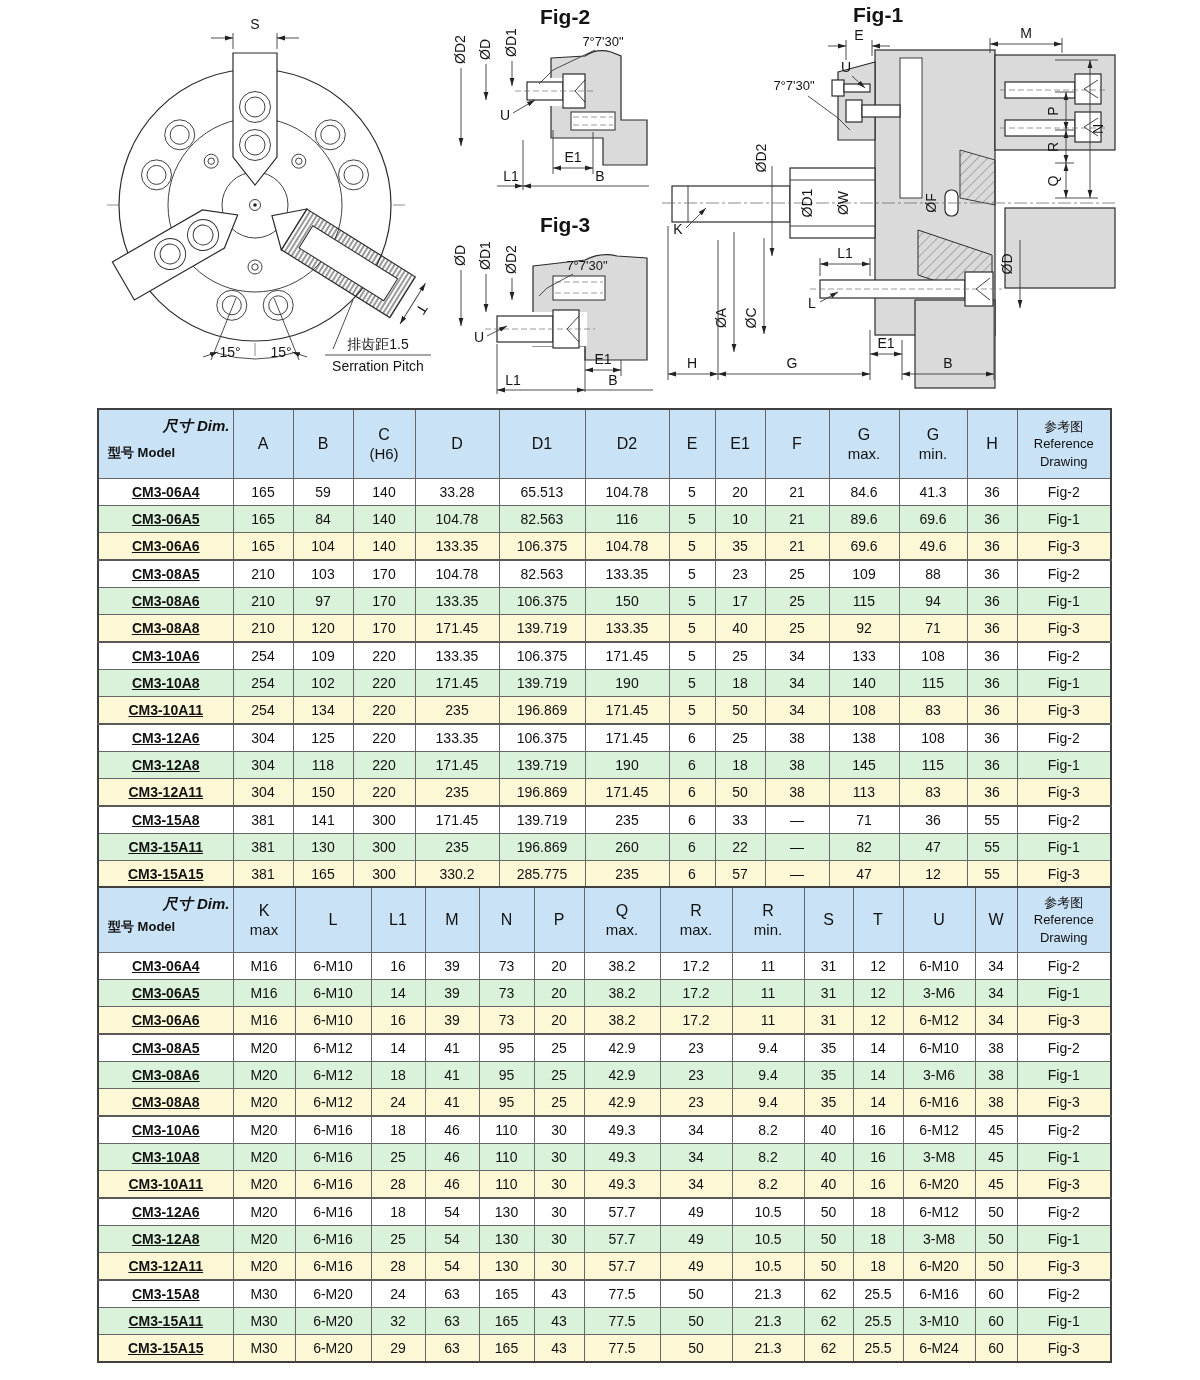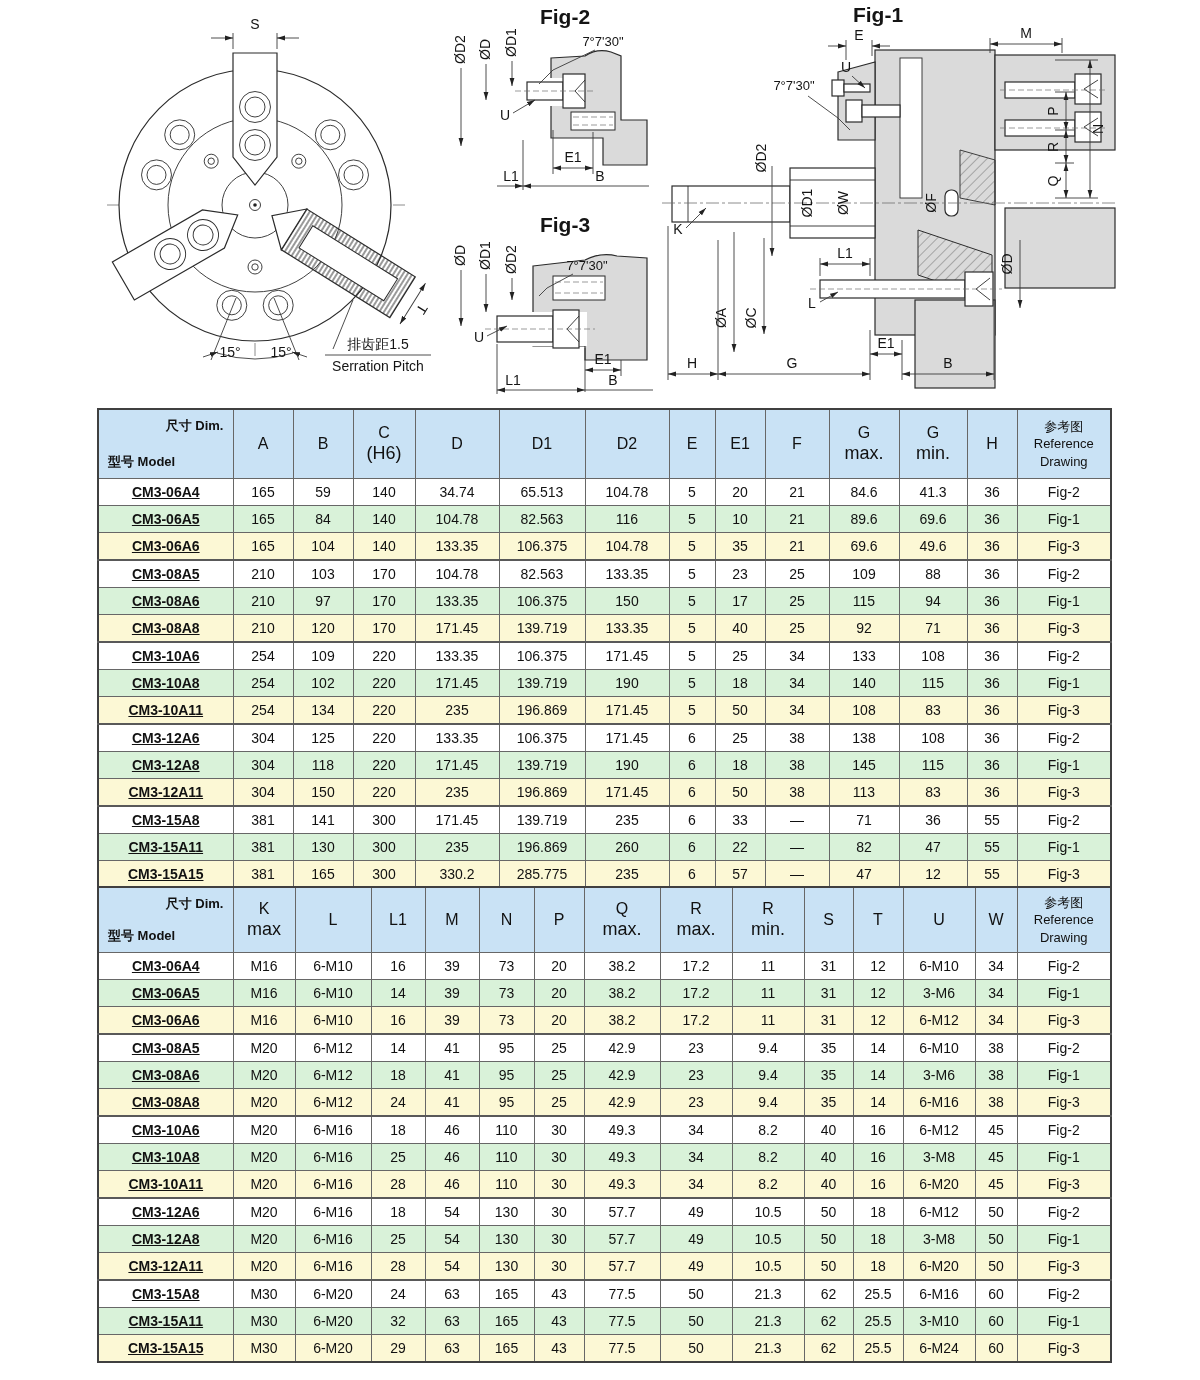--- a/index.html
+++ b/index.html
@@ -21,26 +21,26 @@
   
   table.spec{position:absolute;left:97px;width:1013px;border-collapse:collapse;table-layout:fixed;
              border:2px solid #404040;}
   #t1{top:408px;} #t2{top:886px;}
   table.spec th,table.spec td{border:1px solid #676767;text-align:center;vertical-align:middle;
              padding:0;overflow:hidden;}
   table.spec thead th{background:#c9e2f5;}
   #t1 thead th{height:68px;} #t2 thead th{height:64px;}
   table.spec td{height:26px;font-size:14px;}
   .hm{display:block;font-size:16px;font-weight:normal;line-height:1.15;}
-  .hs{display:block;font-size:18px;font-weight:normal;line-height:1.15;}
+  .hs{display:block;font-size:15px;font-weight:normal;line-height:1.15;}
   .rh{display:block;font-size:13px;font-weight:normal;line-height:1.35;}
   th.corner{position:relative;background:
       linear-gradient(to bottom right,rgba(0,0,0,0) 49.4%,#4a4a4a 49.4%,#4a4a4a 50.6%,rgba(0,0,0,0) 50.6%),#c9e2f5;}
-  .c-dim{position:absolute;top:7px;right:9px;font-size:13px;}
-  .c-model{position:absolute;bottom:7px;left:9px;font-size:13px;}
+  .c-dim{position:absolute;top:7px;right:3px;font-size:15px;font-style:italic;}
+  .c-model{position:absolute;bottom:16px;left:9px;font-size:13px;}
   td.model-cell{font-weight:bold;font-size:14.5px;text-decoration:underline;}
   tr.row-0 td{background:#ffffff;}
   tr.row-1 td{background:#d9f2d9;}
   tr.row-2 td{background:#fcf8d5;}
   tr.group-start td{border-top:2px solid #595959;}
   .footer-note{position:absolute;left:100px;top:1350px;font-size:15px;color:#111;}
 </style>
 </head>
 <body>
 
@@ -433,21 +433,21 @@
             <span class="rh">Drawing</span>
         </th>
       </tr>
     </thead>
     <tbody id="t1-body">
         <tr class="row-0">
           <td class="model-cell">CM3-06A4</td>
           <td>165</td>
           <td>59</td>
           <td>140</td>
-          <td>34.74</td>
+          <td>33.28</td>
           <td>65.513</td>
           <td>104.78</td>
           <td>5</td>
           <td>20</td>
           <td>21</td>
           <td>84.6</td>
           <td>41.3</td>
           <td>36</td>
           <td>Fig-2</td>
         </tr>

